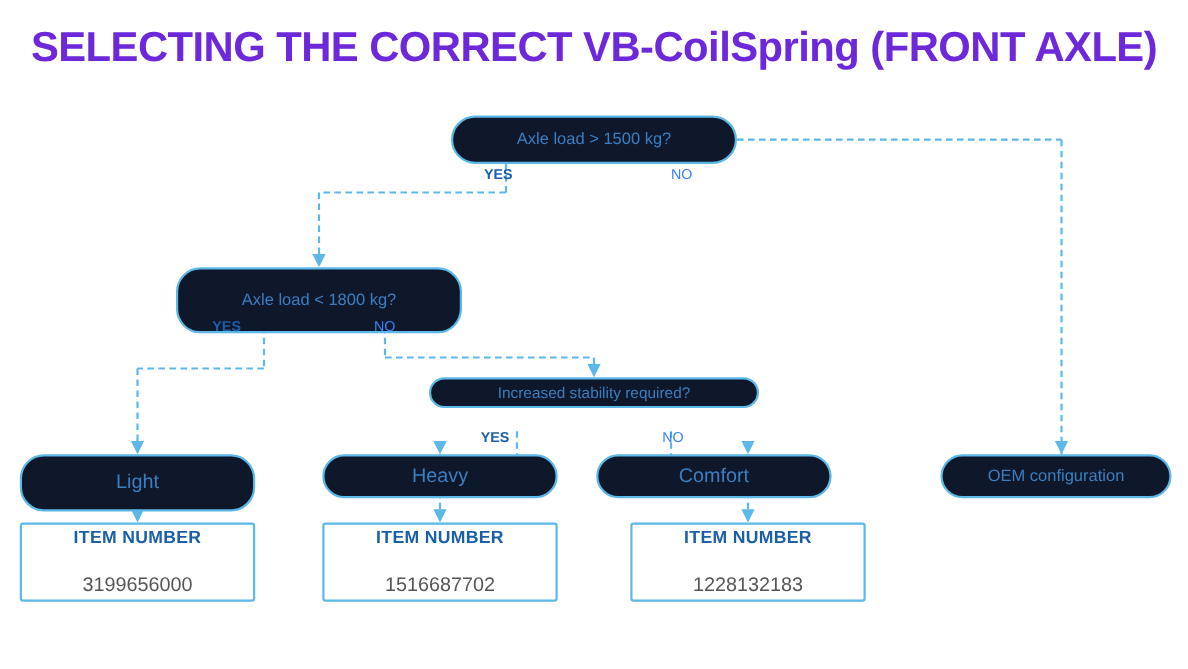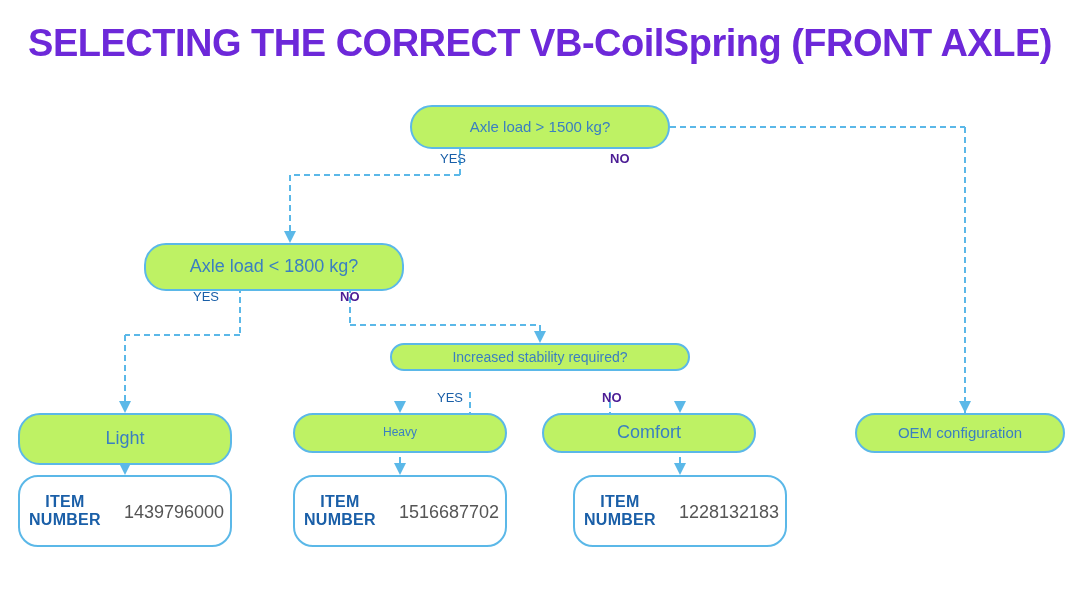--- a/index.html
+++ b/index.html
@@ -34,44 +34,45 @@
       width: 1080px;
       height: 510px;
       pointer-events: none;
     }
 
     
     .box {
       position: absolute;
       border: 2px solid #5bb8e8;
       border-radius: 22px;
-      background: #bef264;
+      background: #0f172a;
       display: flex;
       align-items: center;
       justify-content: center;
       text-align: center;
       color: #3a7fc1;
       font-size: 15px;
       line-height: 1.3;
     }
 
     .box-decision {
       border-style: solid;
     }
 
     .box-result {
       border-style: solid;
     }
 
     .box-item {
       border: 2px solid #5bb8e8;
-      border-radius: 20px;
+      border-radius: 3px;
       background: #fff;
       position: absolute;
       display: flex;
+      flex-direction: column;
       align-items: center;
       justify-content: center;
       text-align: center;
       padding: 8px 6px;
       gap: 20px;
     }
 
     .box-item .item-label {
       font-size: 16px;
       font-weight: 700;
@@ -82,29 +83,29 @@
     .box-item .item-number {
       font-size: 18px;
       color: #555;
       margin-top: 2px;
     }
 
     .yes-label {
       position: absolute;
       color: #1a5fa8;
       font-size: 13px;
+      font-weight: 700;
+      text-align: right;
+    }
+
+    .no-label {
+      position: absolute;
+      color: #3b82f6;
+      font-size: 13px;
       font-weight: 400;
-      text-align: right;
-    }
-
-    .no-label {
-      position: absolute;
-      color: #4c1d95;
-      font-size: 13px;
-      font-weight: 700;
       padding-left: 12px;
     }
   </style>
 </head>
 <body>
 
 <div class="page-title">SELECTING THE CORRECT VB-CoilSpring (FRONT AXLE)</div>
 
 <div class="diagram-area">
 
@@ -150,55 +151,55 @@
   </svg>
 
   <div class="box box-decision" style="left:410px; top:30px; width:260px; height:44px; font-size:15px;">
     <span>Axle load &gt; 1500 kg?</span>
   </div>
 
   <div class="yes-label" style="left:440px; top:76px;">YES</div>
 
   <div class="no-label" style="left:598px; top:76px;">NO</div>
 
-  <div class="box box-decision" style="left:144px; top:168px; width:260px; height:48px; font-size:18px;">
+  <div class="box box-decision" style="left:160px; top:168px; width:260px; height:60px; font-size:15px;">
     <span>Axle load &lt; 1800 kg?</span>
   </div>
 
   <div class="yes-label" style="left:193px; top:214px;">YES</div>
 
   <div class="no-label" style="left:328px; top:214px;">NO</div>
 
   <div class="box box-decision" style="left:390px; top:268px; width:300px; height:28px; font-size:14px;">
     <span>Increased stability required?</span>
   </div>
 
   <div class="yes-label" style="left:437px; top:315px;">YES</div>
 
   <div class="no-label" style="left:590px; top:315px;">NO</div>
 
   <div class="box box-result" style="left:18px; top:338px; width:214px; height:52px; font-size:18px;">
     <span>Light</span>
   </div>
 
-  <div class="box box-result" style="left:293px; top:338px; width:214px; height:40px; font-size:12px;">
+  <div class="box box-result" style="left:293px; top:338px; width:214px; height:40px; font-size:18px;">
     <span>Heavy</span>
   </div>
 
   <div class="box box-result" style="left:542px; top:338px; width:214px; height:40px; font-size:18px;">
     <span>Comfort</span>
   </div>
 
   <div class="box box-result" style="left:855px; top:338px; width:210px; height:40px; font-size:15px;">
     <span>OEM configuration</span>
   </div>
 
   <div class="box-item" style="left:18px; top:400px; width:214px; height:72px;">
     <span class="item-label">ITEM NUMBER</span>
-    <span class="item-number">1439796000</span>
+    <span class="item-number">3199656000</span>
   </div>
 
   <div class="box-item" style="left:293px; top:400px; width:214px; height:72px;">
     <span class="item-label">ITEM NUMBER</span>
     <span class="item-number">1516687702</span>
   </div>
 
   <div class="box-item" style="left:573px; top:400px; width:214px; height:72px;">
     <span class="item-label">ITEM NUMBER</span>
     <span class="item-number">1228132183</span>

